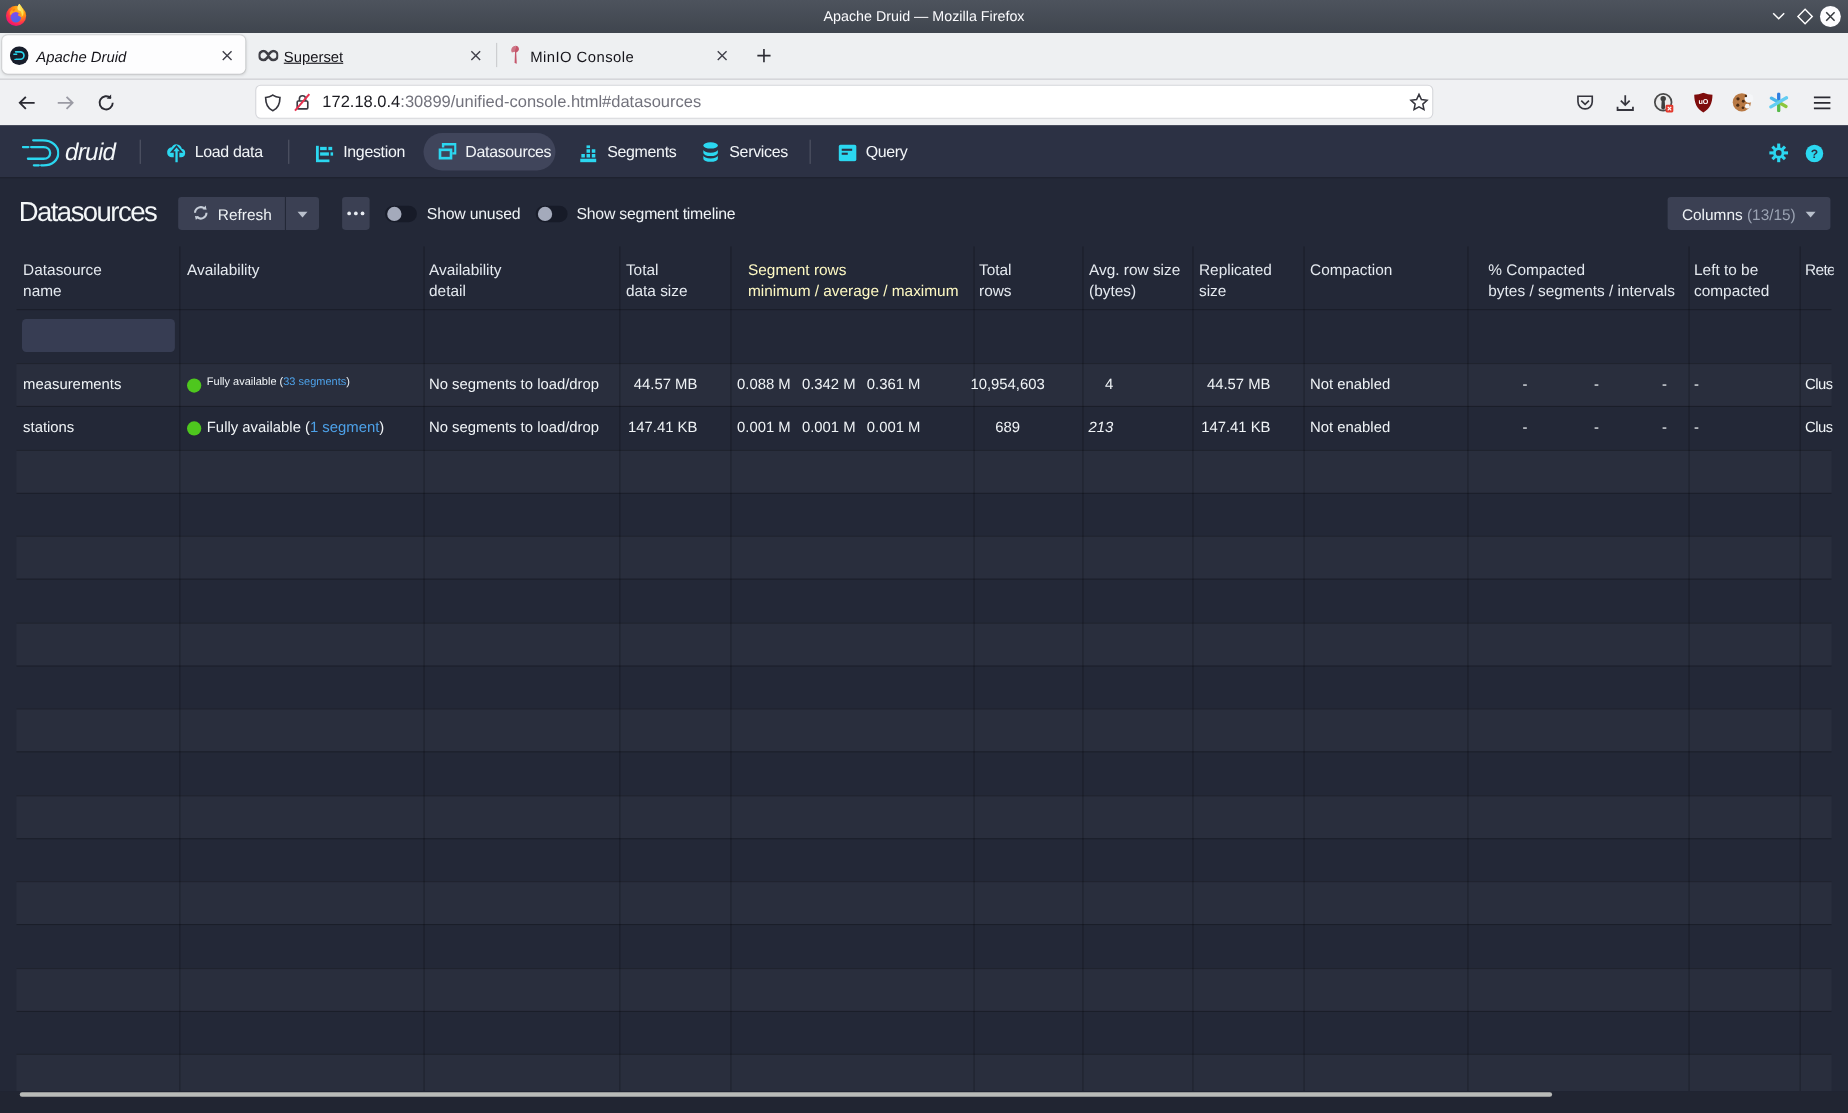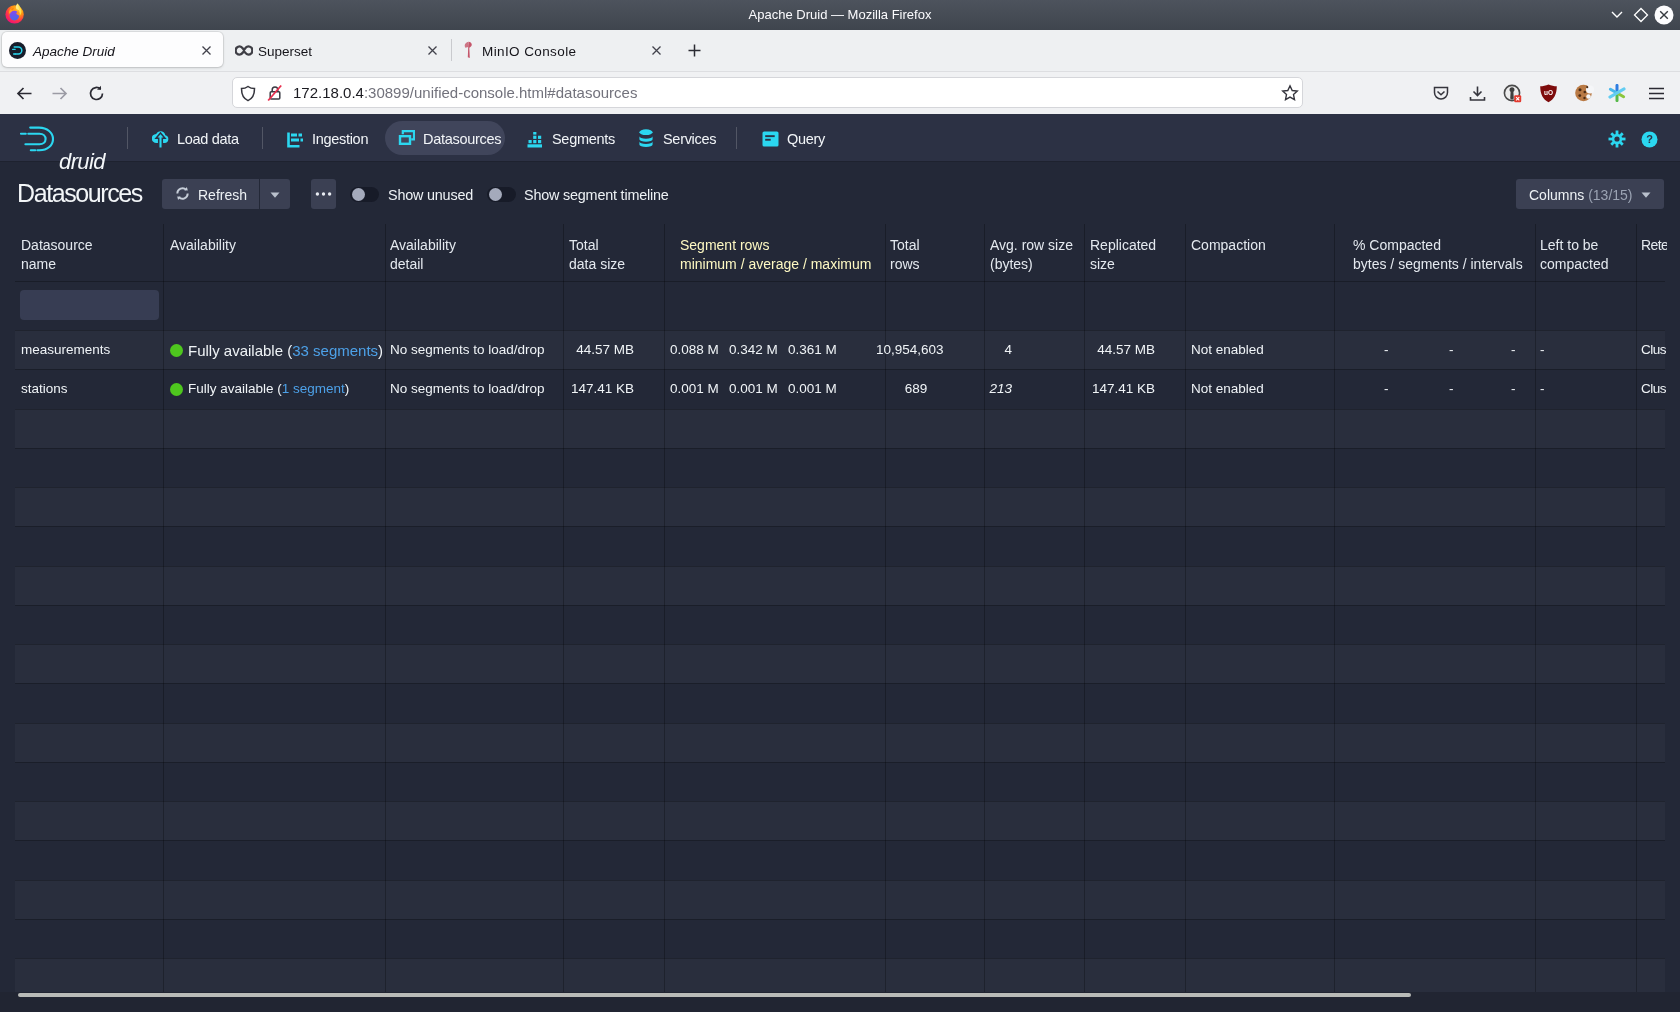--- a/index.html
+++ b/index.html
@@ -55,21 +55,21 @@
   <path d="M3.6 7.3 h2.6 M4.6 12 h1.6" stroke="#27d3ec" stroke-width="1.3" fill="none" stroke-linecap="round"></path>
 </svg>
 <div class="abs" style="left:33px;top:44px;font-size:13.5px;color:#15141a;font-style:italic;">Apache Druid</div>
 <svg class="abs" style="left:201px;top:45px;" width="11" height="11" viewBox="0 0 11 11">
   <path d="M1.5 1.5 L9.5 9.5 M9.5 1.5 L1.5 9.5" stroke="#42424c" stroke-width="1.3"></path>
 </svg>
 
 <svg class="abs" style="left:235px;top:45px;" width="18" height="11" viewBox="0 0 18 11">
   <path d="M4.7 1.4 c2 0 3 2 4.3 3.4 c1.3-1.7 2.3-3.4 4.3-3.4 a4.1 4.1 0 0 1 0 8.2 c-2 0-3-1.9-4.3-3.4 c-1.3 1.6-2.3 3.4-4.3 3.4 a4.1 4.1 0 0 1 0-8.2z" fill="none" stroke="#3f3f46" stroke-width="2.4"></path>
 </svg>
-<div class="abs" style="left:258px;top:44px;font-size:13.5px;color:#15141a;">Superset</div>
+<div class="abs" style="left:258px;top:44px;font-size:13.5px;color:#15141a;text-decoration:underline;">Superset</div>
 <svg class="abs" style="left:427px;top:45px;" width="11" height="11" viewBox="0 0 11 11">
   <path d="M1.5 1.5 L9.5 9.5 M9.5 1.5 L1.5 9.5" stroke="#42424c" stroke-width="1.3"></path>
 </svg>
 <div class="abs" style="left:451px;top:39px;width:1px;height:22px;background:#c9cace;"></div>
 
 <svg class="abs" style="left:463px;top:41px;" width="11" height="18" viewBox="0 0 11 18">
   <path d="M5.6 0.7 c2 0 3.3 1.5 3.2 3.1 c-0.1 1.5-1.4 2.3-2.5 2.9 L6.8 17 L4.8 16.3 L5.2 6.4 c0-2.4 .4-5.7 .4-5.7z" fill="#c5566b"></path>
   <path d="M5.6 0.7 c-2.4 .3-3.9 2.1-3.9 4 0 .8 .3 1.5 .7 2 L5.2 6 c0-2 .2-4 .4-5.3z" fill="#cd7485"></path>
 </svg>
 <div class="abs" style="left:482px;top:44px;font-size:13.5px;letter-spacing:0.4px;color:#15141a;">MinIO Console</div>
@@ -149,21 +149,21 @@
 <div class="abs" style="left:0;top:114px;width:1680px;height:48px;background:#2c3144;border-bottom:1px solid rgba(0,0,0,.3);"></div>
 
 <svg class="abs" style="left:20px;top:125px;" width="34" height="27" viewBox="0 0 34 27">
   <g stroke="#2bd7f0" stroke-width="2.1" fill="none" stroke-linecap="round">
     <path d="M10.2 2.6 H19 C27.3 2.6 33 7.7 33 14 C33 20.4 27.5 25.3 19.5 25.3 L17.4 25.3"></path>
     <path d="M10.8 25.3 H15.3"></path>
     <path d="M8.3 8.7 H19.5 C23.2 8.7 25.6 11.1 25.6 14 C25.6 17 23.2 19.3 19.5 19.3 L5.4 19.3"></path>
     <path d="M0.9 8.7 H5.8"></path>
   </g>
 </svg>
-<div class="abs" style="left:59px;top:124.5px;font-size:22px;font-style:italic;font-weight:500;color:#f4f7f9;letter-spacing:-0.6px;margin-top:24px;">druid</div>
+<div class="abs" style="left:59px;top:124.5px;font-size:22px;font-style:italic;font-weight:500;color:#f4f7f9;letter-spacing:-0.6px;">druid</div>
 <div class="abs" style="left:127px;top:127px;width:1px;height:22px;background:rgba(255,255,255,.18);"></div>
 <div class="abs" style="left:262px;top:127px;width:1px;height:22px;background:rgba(255,255,255,.18);"></div>
 <div class="abs" style="left:736px;top:127px;width:1px;height:22px;background:rgba(255,255,255,.18);"></div>
 <div class="abs" style="left:385px;top:121px;width:120px;height:34px;background:#40455b;border-radius:17px;"></div>
 
 <svg class="abs" style="left:152px;top:129px;" width="17" height="21" viewBox="0 0 17 21">
   <path d="M4.1 4.9 A4.9 4.9 0 0 1 13.3 6.3 A3.9 3.9 0 0 1 12.6 14 H4.5 A4.3 4.3 0 0 1 4.1 4.9z" fill="#2bd7f0"></path>
   <path d="M8.5 3.9 L13 9.2 H10.3 V19.2 H6.7 V9.2 H4z" fill="#2bd7f0" stroke="#2c3144" stroke-width="1.5"></path>
 </svg>
 <div class="abs" style="left:177px;top:130.5px;font-size:14.5px;letter-spacing:-0.3px;color:#f2f5f8;">Load data</div>
@@ -309,33 +309,33 @@
 <div class="abs" style="left:15px;top:801.0px;width:1650px;height:1px;background:rgba(0,0,0,.24);"></div>
 <div class="abs" style="left:15px;top:840.2px;width:1650px;height:1px;background:rgba(0,0,0,.24);"></div>
 <div class="abs" style="left:15px;top:879.5px;width:1650px;height:1px;background:rgba(0,0,0,.24);"></div>
 <div class="abs" style="left:15px;top:918.8px;width:1650px;height:1px;background:rgba(0,0,0,.24);"></div>
 <div class="abs" style="left:15px;top:958.0px;width:1650px;height:1px;background:rgba(0,0,0,.24);"></div>
 
 <div class="abs" style="left:21px;top:342px;font-size:13.5px;color:#f0f4f7;">measurements</div>
 <div class="abs" style="left:21px;top:381px;font-size:13.5px;color:#f0f4f7;">stations</div>
 <div class="abs" style="left:170px;top:344px;width:13px;height:13px;border-radius:50%;background:#4ec71e;"></div>
 <div class="abs" style="left:170px;top:383px;width:13px;height:13px;border-radius:50%;background:#4ec71e;"></div>
-<div class="abs" style="left:188px;top:342px;font-size:15px;color:#f0f4f7;">Fully available (<span style="color:#4da1e8;">33 segments</span>)</div>
+<div class="abs" style="left:188px;top:342px;font-size:10px;color:#f0f4f7;">Fully available (<span style="color:#4da1e8;">33 segments</span>)</div>
 <div class="abs" style="left:188px;top:381px;font-size:13.5px;color:#f0f4f7;">Fully available (<span style="color:#4da1e8;">1 segment</span>)</div>
 <div class="abs" style="left:390px;top:342px;font-size:13.5px;color:#f0f4f7;">No segments to load/drop</div>
 <div class="abs" style="left:390px;top:381px;font-size:13.5px;color:#f0f4f7;">No segments to load/drop</div>
 <div class="abs" style="left:554px;top:342px;width:80px;text-align:right;font-size:13.5px;color:#f0f4f7;">44.57 MB</div>
 <div class="abs" style="left:554px;top:381px;width:80px;text-align:right;font-size:13.5px;color:#f0f4f7;">147.41 KB</div>
 <div class="abs" style="left:670px;top:342px;width:48px;font-size:13.5px;color:#f0f4f7;">0.088 M</div>
 <div class="abs" style="left:729px;top:342px;width:48px;font-size:13.5px;color:#f0f4f7;">0.342 M</div>
 <div class="abs" style="left:788px;top:342px;width:48px;font-size:13.5px;color:#f0f4f7;">0.361 M</div>
 <div class="abs" style="left:670px;top:381px;width:48px;font-size:13.5px;color:#f0f4f7;">0.001 M</div>
 <div class="abs" style="left:729px;top:381px;width:48px;font-size:13.5px;color:#f0f4f7;">0.001 M</div>
 <div class="abs" style="left:788px;top:381px;width:48px;font-size:13.5px;color:#f0f4f7;">0.001 M</div>
-<div class="abs" style="left:876px;top:342px;width:80px;text-align:left;font-size:13.5px;color:#f0f4f7;">10,954,603</div>
+<div class="abs" style="left:876px;top:342px;width:80px;text-align:center;font-size:13.5px;color:#f0f4f7;">10,954,603</div>
 <div class="abs" style="left:876px;top:381px;width:80px;text-align:center;font-size:13.5px;color:#f0f4f7;">689</div>
 <div class="abs" style="left:972px;top:342px;width:40px;text-align:right;font-size:13.5px;color:#f0f4f7;">4</div>
 <div class="abs" style="left:972px;top:381px;width:40px;text-align:right;font-size:13.5px;color:#f0f4f7;font-style:italic;">213</div>
 <div class="abs" style="left:1075px;top:342px;width:80px;text-align:right;font-size:13.5px;color:#f0f4f7;">44.57 MB</div>
 <div class="abs" style="left:1075px;top:381px;width:80px;text-align:right;font-size:13.5px;color:#f0f4f7;">147.41 KB</div>
 <div class="abs" style="left:1191px;top:342px;font-size:13.5px;color:#f0f4f7;">Not enabled</div>
 <div class="abs" style="left:1191px;top:381px;font-size:13.5px;color:#f0f4f7;">Not enabled</div>
 <div class="abs" style="left:1384px;top:342px;font-size:13.5px;color:#f0f4f7;">-</div>
 <div class="abs" style="left:1449px;top:342px;font-size:13.5px;color:#f0f4f7;">-</div>
 <div class="abs" style="left:1511px;top:342px;font-size:13.5px;color:#f0f4f7;">-</div>

